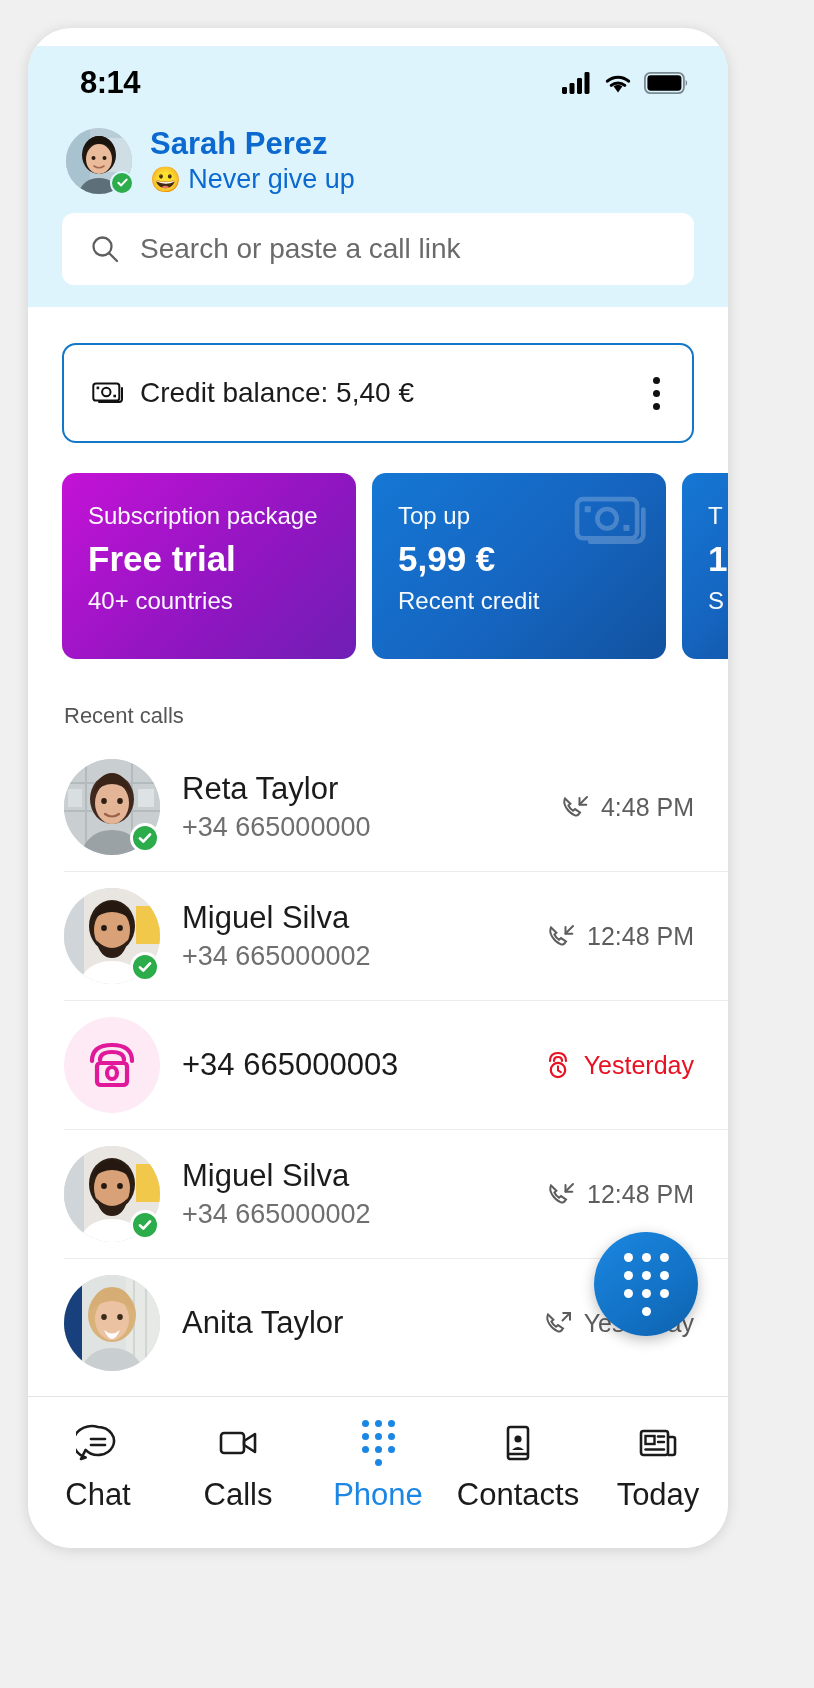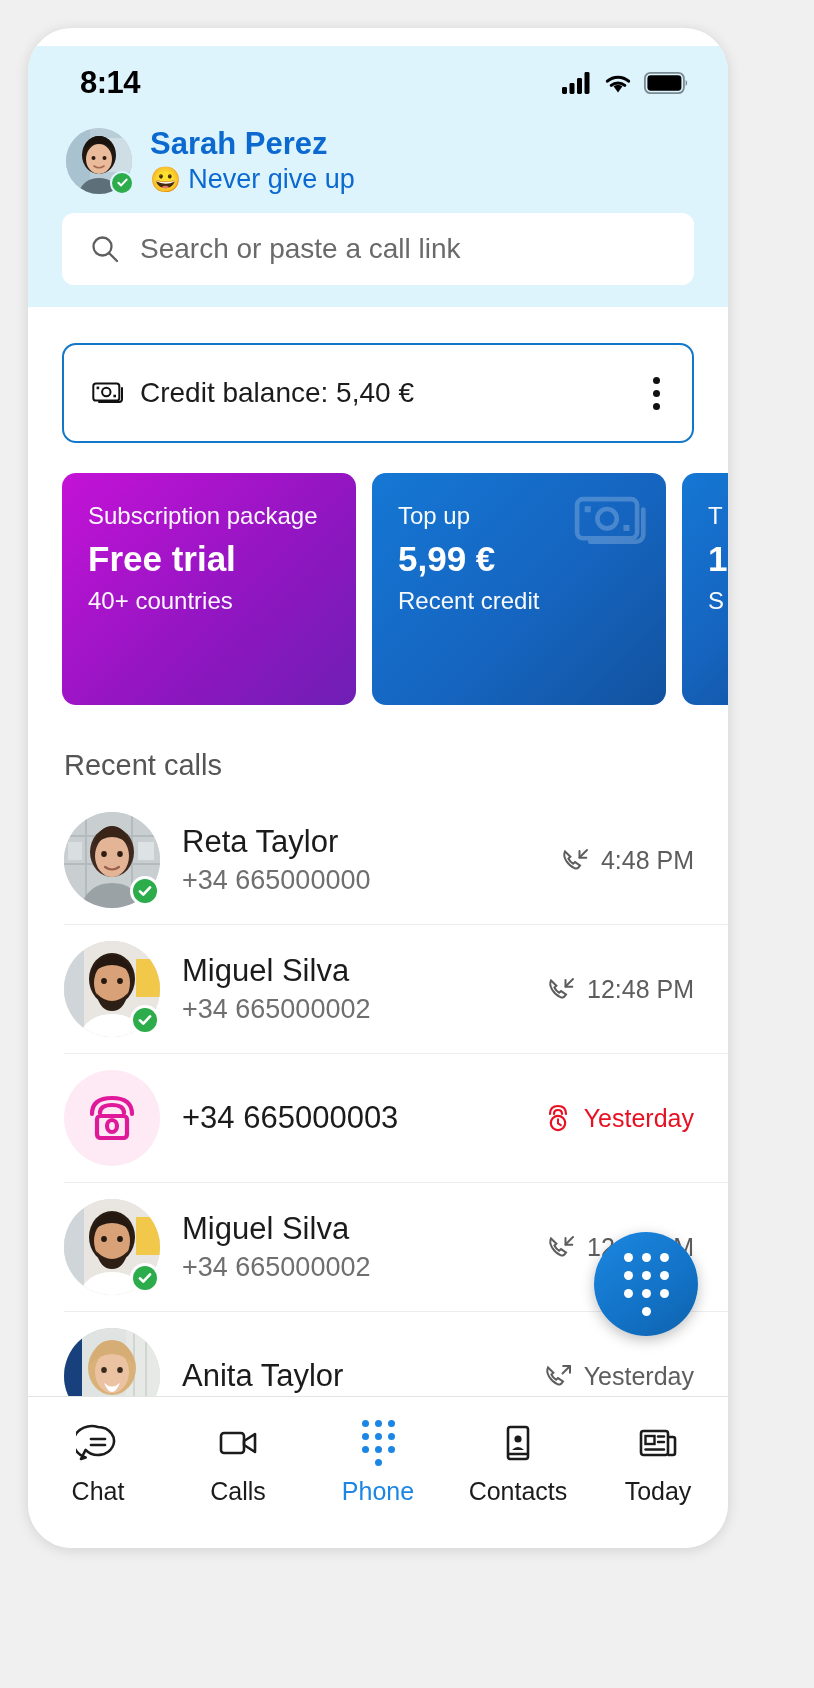--- a/index.html
+++ b/index.html
@@ -66,38 +66,38 @@
   .credit-text { font-size:28px; color:#1b1b1b; }
   .dots-v { display:flex; flex-direction:column; gap:6px; padding:4px 10px; }
   .dots-v i { width:7px; height:7px; border-radius:50%; background:#111; display:block; }
 
   
   .promos {
     margin-top:30px; padding-left:34px;
     display:flex; gap:16px; overflow:hidden;
   }
   .promo {
-    flex:none; width:294px; height:232px;
+    flex:none; width:294px; height:186px;
     border-radius:14px; padding:28px 26px;
     color:#fff; position:relative; overflow:hidden;
     display:flex; flex-direction:column;
   }
   .promo.purple { background:linear-gradient(135deg,#c412d6 0%,#8f16c0 60%,#6f1fb5 100%); }
   .promo.blue   { background:linear-gradient(135deg,#1577d4 0%,#1565c0 55%,#12529f 100%); }
   .promo-label { font-size:24px; font-weight:400; opacity:.97; line-height:1.25; }
   .promo-title { font-size:35px; font-weight:700; margin-top:8px; line-height:1.15; }
   .promo-sub { font-size:24px; margin-top:8px; opacity:.97; }
   .promo-watermark {
     position:absolute; right:18px; top:18px; opacity:.22;
   }
   .promo.cut { width:116px; }
 
   
   .section-title {
-    font-size:29px; color:#555; margin:44px 0 0 36px; font-weight:400;
+    font-size:22px; color:#555; margin:44px 0 0 36px; font-weight:400;
   }
   .calls { margin-top:14px; }
   .call-row {
     display:flex; align-items:center;
     padding:16px 34px 16px 36px; gap:22px; min-height:118px;
   }
   .call-avatar-wrap { position:relative; width:96px; height:96px; flex:none; }
   .call-avatar {
     width:96px; height:96px; border-radius:50%;
     overflow:hidden; background:#cfd6da;
@@ -133,21 +133,21 @@
   
   .bottomnav {
     position:absolute; left:0; right:0; bottom:0; height:152px;
     background:#fff; border-top:1.5px solid #e4e4e4;
     display:flex; align-items:flex-start; padding-top:24px;
   }
   .navitem {
     flex:1; display:flex; flex-direction:column;
     align-items:center; gap:12px;
   }
-  .navlabel { font-size:25px; color:#1b1b1b; }
+  .navlabel { font-size:31px; color:#1b1b1b; }
   .navitem.active .navlabel { color:#1b86e3; }
   .nav-keypad { display:grid; grid-template-columns:repeat(3,1fr); gap:6px; justify-items:center; }
   .nav-keypad i { width:7px; height:7px; border-radius:50%; background:#1b86e3; display:block; }
   .nav-keypad i.last { grid-column:2; }
 
   .sep { height:1px; background:#ededed; margin-left:36px; }
 </style>
 </head>
 <body>
 

